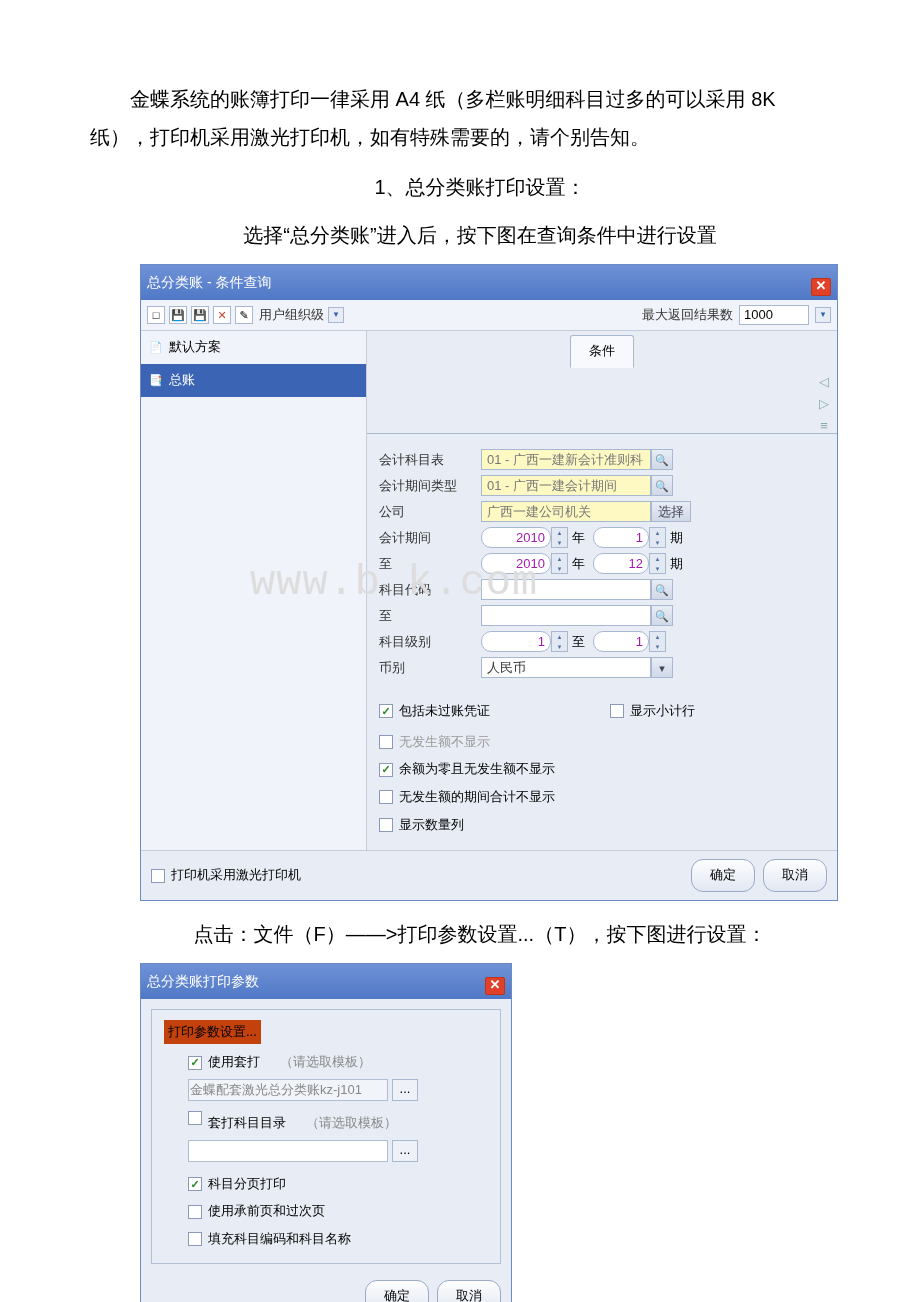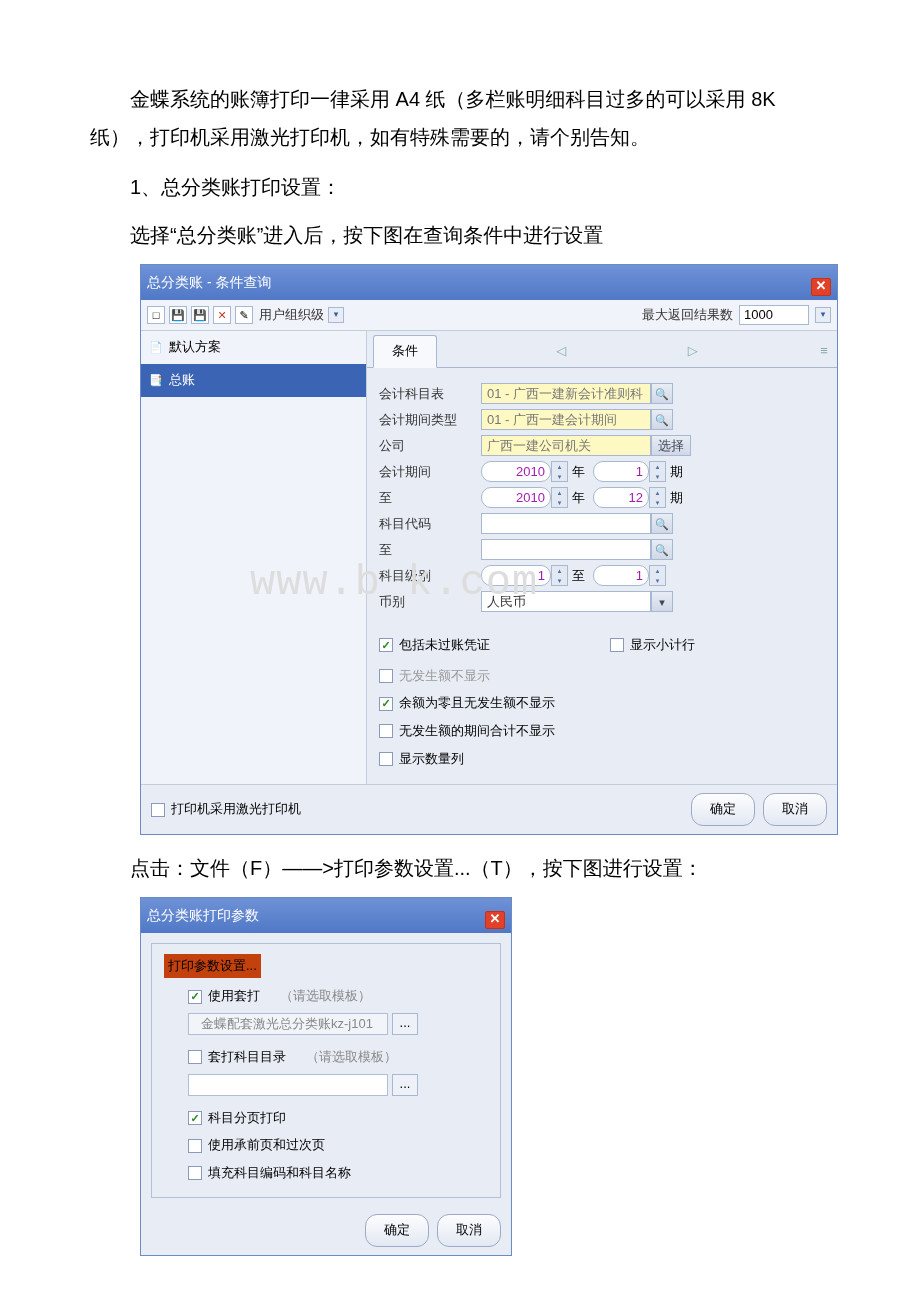--- a/index.html
+++ b/index.html
@@ -6,21 +6,21 @@
     body {
       font-family: "Microsoft YaHei", SimSun, Arial, sans-serif;
       background: #fff;
       width: 920px;
       padding: 80px 90px 40px 90px;
       font-size: 20px;
       line-height: 1.9;
       color: #000;
     }
     .para { text-indent: 2em; margin-bottom: 12px; }
-    .numbered { text-indent: 2em; margin-bottom: 10px; }
+    .numbered { text-indent: 2em; margin-bottom: 10px; text-align: center; }
     .watermark {
       position: absolute;
       font-size: 42px;
       color: #ddd;
       z-index: 5;
       pointer-events: none;
       font-family: Liberation Mono, monospace;
       letter-spacing: 1px;
     }
     
@@ -93,20 +93,21 @@
       background: #3b64b5;
       color: #fff;
     }
     .side-ico { width: 14px; height: 14px; display: inline-flex; align-items: center; justify-content: center; font-size: 11px; }
     .main1 { flex: 1; background: #e8edf5; position: relative; }
     .tabbar {
       display: flex; align-items: center;
       border-bottom: 1px solid #a8b8d0;
       padding: 4px 6px 0 6px;
       gap: 8px;
+      flex-direction: column;
     }
     .tab {
       background: #f7f9fc;
       border: 1px solid #a8b8d0;
       border-bottom: 1px solid #f7f9fc;
       padding: 3px 18px;
       font-size: 13px;
       border-radius: 3px 3px 0 0;
       margin-bottom: -1px;
     }
@@ -190,21 +191,21 @@
       margin-top: -18px;
       background: #c2410c;
       display: inline-block;
       padding: 0 4px;
     }
     .tmpl-row { display: flex; align-items: center; gap: 20px; margin: 6px 0 4px 24px; }
     .tmpl-row .hint { color: #888; }
     .tmpl-input-row { display: flex; margin-left: 24px; margin-bottom: 10px; }
     .tmpl-input {
       height: 22px; border: 1px solid #b0bdd4;
-      font-size: 13px; padding: 0 12px; color: #888;
+      font-size: 13px; padding: 0 1px; color: #888;
       background: #f1f4f9;
       width: 200px;
     }
     .tmpl-input.empty { background: #fff; }
     .browse {
       width: 26px; height: 22px;
       border: 1px solid #a8b8d0;
       margin-left: 4px;
       background: #eef2f8;
       text-align: center; line-height: 18px;
@@ -394,21 +395,21 @@
         <span class="chk">✓</span>
           <span>使用套打</span>
       </span>
       <span class="hint">（请选取模板）</span>
     </div>
     <div class="tmpl-input-row">
       <input class="tmpl-input" value="金蝶配套激光总分类账kz-j101" style="">
       <div class="browse">...</div>
     </div>
     <div class="tmpl-row">
-      <span style="display:flex;align-items:center;gap:6px;">
+      <span style="display:flex;gap:6px;">
         <span class="chk"></span>
           <span>套打科目目录</span>
       </span>
       <span class="hint">（请选取模板）</span>
     </div>
     <div class="tmpl-input-row">
       <input class="tmpl-input empty" style="">
       <div class="browse">...</div>
     </div>
     <div class="chkblock">

